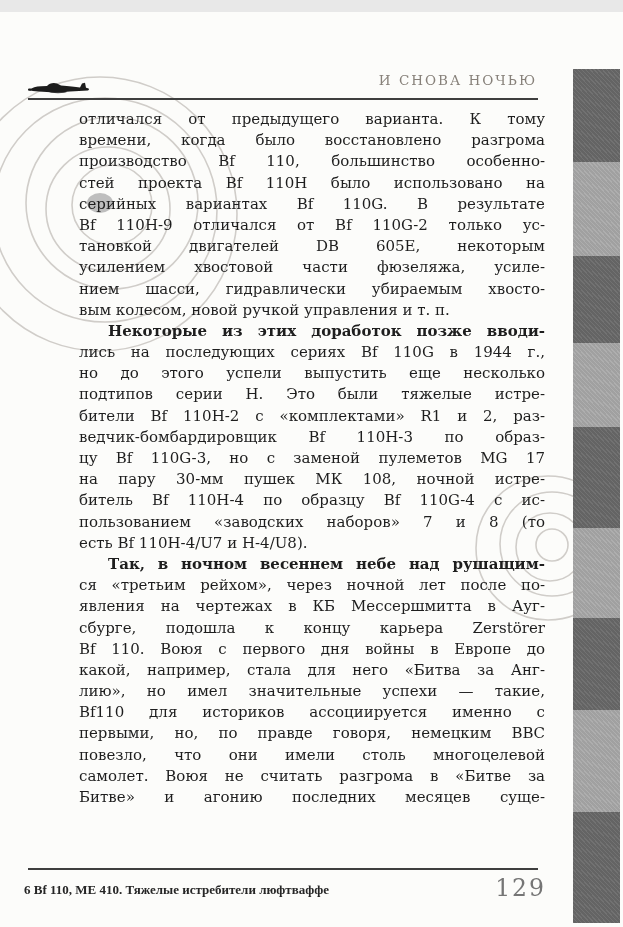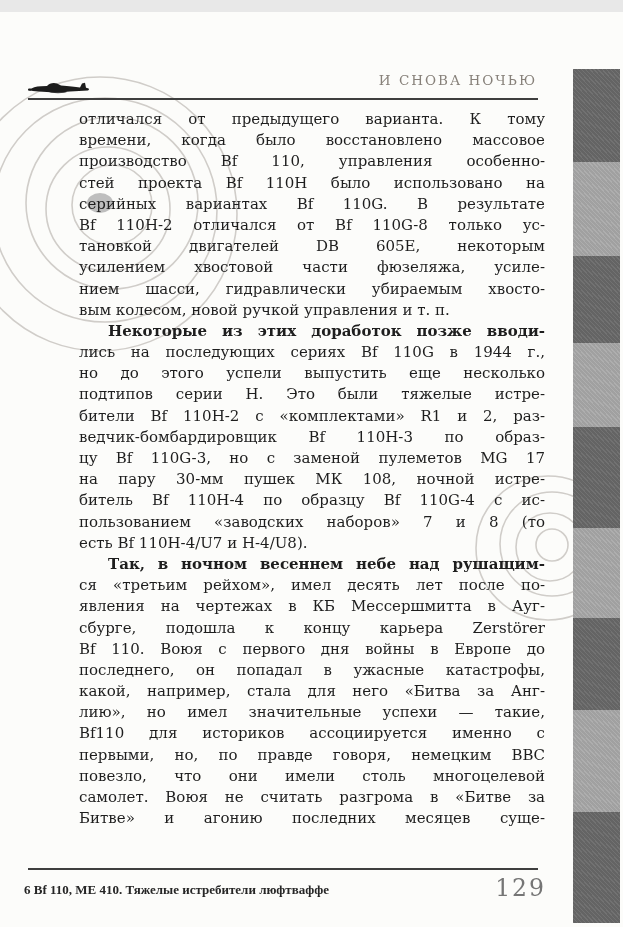--- a/index.html
+++ b/index.html
@@ -108,46 +108,45 @@
     <rect x="0" y="8.4" width="3.5" height="2.4" rx="1.1" fill="#1c1c1c"></rect>
     <ellipse cx="30" cy="11.8" rx="9" ry="1.4" fill="#1c1c1c" opacity="0.8"></ellipse>
   </svg>
 
   <div class="running-head">И СНОВА НОЧЬЮ</div>
 
   <div class="head-rule"></div>
 
   <main class="body-block" id="body-lines">
       <div class="line">отличался от предыдущего варианта. К тому</div>
-      <div class="line">времени, когда было восстановлено массовое</div>
-      <div class="line">производство Bf 110, управления особенно-</div>
+      <div class="line">времени, когда было восстановлено разгрома</div>
+      <div class="line">производство Bf 110, большинство особенно-</div>
       <div class="line">стей проекта Bf 110H было использовано на</div>
       <div class="line">серийных вариантах Bf 110G. В результате</div>
-      <div class="line">Bf 110H-2 отличался от Bf 110G-8 только ус-</div>
+      <div class="line">Bf 110H-9 отличался от Bf 110G-2 только ус-</div>
       <div class="line">тановкой двигателей DB 605E, некоторым</div>
       <div class="line">усилением хвостовой части фюзеляжа, усиле-</div>
       <div class="line">нием шасси, гидравлически убираемым хвосто-</div>
       <div class="line pend">вым колесом, новой ручкой управления и т. п.</div>
       <div class="line indent">Некоторые из этих доработок позже вводи-</div>
       <div class="line">лись на последующих сериях Bf 110G в 1944 г.,</div>
       <div class="line">но до этого успели выпустить еще несколько</div>
       <div class="line">подтипов серии Н. Это были тяжелые истре-</div>
       <div class="line">бители Bf 110H-2 с «комплектами» R1 и 2, раз-</div>
       <div class="line">ведчик-бомбардировщик Bf 110H-3 по образ-</div>
       <div class="line">цу Bf 110G-3, но с заменой пулеметов MG 17</div>
       <div class="line">на пару 30-мм пушек МК 108, ночной истре-</div>
       <div class="line">битель Bf 110H-4 по образцу Bf 110G-4 с ис-</div>
       <div class="line">пользованием «заводских наборов» 7 и 8 (то</div>
       <div class="line pend">есть Bf 110H-4/U7 и H-4/U8).</div>
       <div class="line indent">Так, в ночном весеннем небе над рушащим-</div>
-      <div class="line">ся «третьим рейхом», имел десять лет после по-</div>
+      <div class="line">ся «третьим рейхом», через ночной лет после по-</div>
       <div class="line">явления на чертежах в КБ Мессершмитта в Ауг-</div>
       <div class="line">сбурге, подошла к концу карьера Zerstörer</div>
       <div class="line">Bf 110. Воюя с первого дня войны в Европе до</div>
-      <div class="line">последнего, он попадал в ужасные катастрофы,</div>
       <div class="line">какой, например, стала для него «Битва за Анг-</div>
       <div class="line">лию», но имел значительные успехи — такие,</div>
       <div class="line">Bf110 для историков ассоциируется именно с</div>
       <div class="line">первыми, но, по правде говоря, немецким ВВС</div>
       <div class="line">повезло, что они имели столь многоцелевой</div>
       <div class="line">самолет. Воюя не считать разгрома в «Битве за</div>
       <div class="line">Битве» и агонию последних месяцев суще-</div>
     </main>
 
   <div class="foot-rule"></div>

